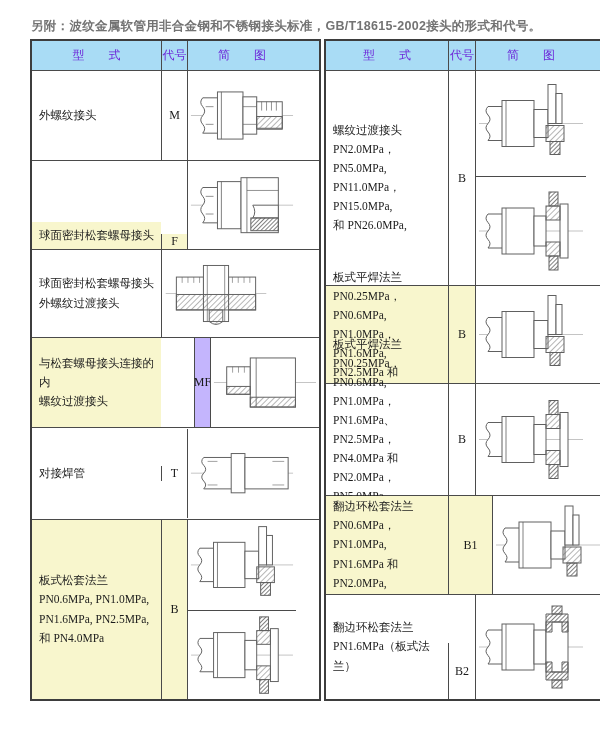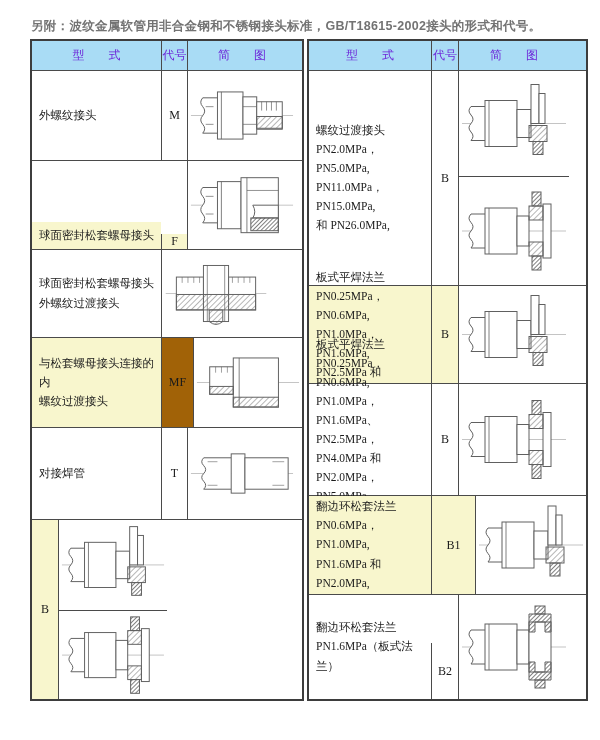--- a/index.html
+++ b/index.html
@@ -125,21 +125,21 @@
                 <line x1="90" y1="28" x2="90" y2="34" stroke="#606060" stroke-width="0.6"></line>
                 <rect x="14" y="46" width="82" height="16" fill="url(#h4)" stroke="#606060" stroke-width="1"></rect>
                 <path d="M48,62 L48,74 Q55,80 62,74 L62,62 Z" fill="url(#h4)" stroke="#606060" stroke-width="1"></path>
               </svg>
             </div>
           </div>
         </div>
         <div class="row" style="height: 90px;">
           <div class="cell type-cell" style="width: 129px; background: rgb(248, 246, 205);">与松套螺母接头连接的内
 螺纹过渡接头</div>
-          <div class="cell code-cell" style="width: 32px; background: #a16207;">MF</div>
+          <div class="cell code-cell" style="width: 16px; background: #c4b5fd; margin-left: 33px;">MF</div>
           <div class="cell diag-cell" style="width: 109px;">
             <div class="sub-diag" style="flex: 1 1 auto;">
               <svg viewBox="0 0 110 90" preserveAspectRatio="xMidYMid meet">
                 <defs>
                   <pattern id="h6" width="4" height="4" patternUnits="userSpaceOnUse" patternTransform="rotate(45)">
                     <line x1="0" y1="0" x2="0" y2="4" stroke="#6c6c6c" stroke-width="1"></line>
                   </pattern>
                   <pattern id="c7" width="3" height="3" patternUnits="userSpaceOnUse" patternTransform="rotate(45)">
                     <line x1="0" y1="0" x2="0" y2="3" stroke="#555" stroke-width="1.5"></line>
                   </pattern>
@@ -150,21 +150,21 @@
                 <line x1="28" y1="29" x2="28" y2="35" stroke="#606060" stroke-width="0.6"></line>
                 <line x1="34" y1="29" x2="34" y2="35" stroke="#606060" stroke-width="0.6"></line>
                 <rect x="40" y="20" width="46" height="50" fill="#fff" stroke="#606060" stroke-width="1"></rect>
                 <line x1="46" y1="20" x2="46" y2="70" stroke="#606060" stroke-width="0.8"></line>
                 <rect x="16" y="49" width="24" height="8" fill="url(#h6)" stroke="#606060" stroke-width="1"></rect>
                 <rect x="40" y="60" width="46" height="10" fill="url(#h6)" stroke="#606060" stroke-width="1"></rect>
               </svg>
             </div>
           </div>
         </div>
-        <div class="row" style="height: 92px;">
+        <div class="row" style="height: 92px; align-items: center;">
           <div class="cell type-cell" style="width: 129px; background: rgb(255, 255, 255);">对接焊管</div>
           <div class="cell code-cell" style="width: 26px; background: rgb(255, 255, 255);">T</div>
           <div class="cell diag-cell" style="width: 109px;">
             <div class="sub-diag" style="flex: 1 1 auto;">
               <svg viewBox="0 0 110 90" preserveAspectRatio="xMidYMid meet">
                 <defs>
                   <pattern id="h8" width="4" height="4" patternUnits="userSpaceOnUse" patternTransform="rotate(45)">
                     <line x1="0" y1="0" x2="0" y2="4" stroke="#6c6c6c" stroke-width="1"></line>
                   </pattern>
                   <pattern id="c9" width="3" height="3" patternUnits="userSpaceOnUse" patternTransform="rotate(45)">
@@ -177,20 +177,24 @@
                 <rect x="58" y="29" width="44" height="32" fill="#fff" stroke="#606060" stroke-width="1"></rect>
                 <line x1="20" y1="33" x2="30" y2="33" stroke="#606060" stroke-width="0.6"></line>
                 <line x1="20" y1="57" x2="30" y2="57" stroke="#606060" stroke-width="0.6"></line>
                 <line x1="86" y1="33" x2="98" y2="33" stroke="#606060" stroke-width="0.6"></line>
                 <line x1="86" y1="57" x2="98" y2="57" stroke="#606060" stroke-width="0.6"></line>
               </svg>
             </div>
           </div>
         </div>
         <div class="row" style="height: 180px;">
+          <div class="cell type-cell" style="width: 129px; background: rgb(248, 246, 205);">板式松套法兰
+PN0.6MPa, PN1.0MPa,
+PN1.6MPa, PN2.5MPa,
+和 PN4.0MPa</div>
           <div class="cell code-cell" style="width: 26px; background: rgb(248, 246, 205);">B</div>
           <div class="cell diag-cell" style="width: 109px;">
             <div class="sub-diag" style="height: 90px;">
               <svg viewBox="0 0 110 90" preserveAspectRatio="xMidYMid meet">
                 <defs>
                   <pattern id="h10" width="4" height="4" patternUnits="userSpaceOnUse" patternTransform="rotate(45)">
                     <line x1="0" y1="0" x2="0" y2="4" stroke="#6c6c6c" stroke-width="1"></line>
                   </pattern>
                   <pattern id="c11" width="3" height="3" patternUnits="userSpaceOnUse" patternTransform="rotate(45)">
                     <line x1="0" y1="0" x2="0" y2="3" stroke="#555" stroke-width="1.5"></line>

